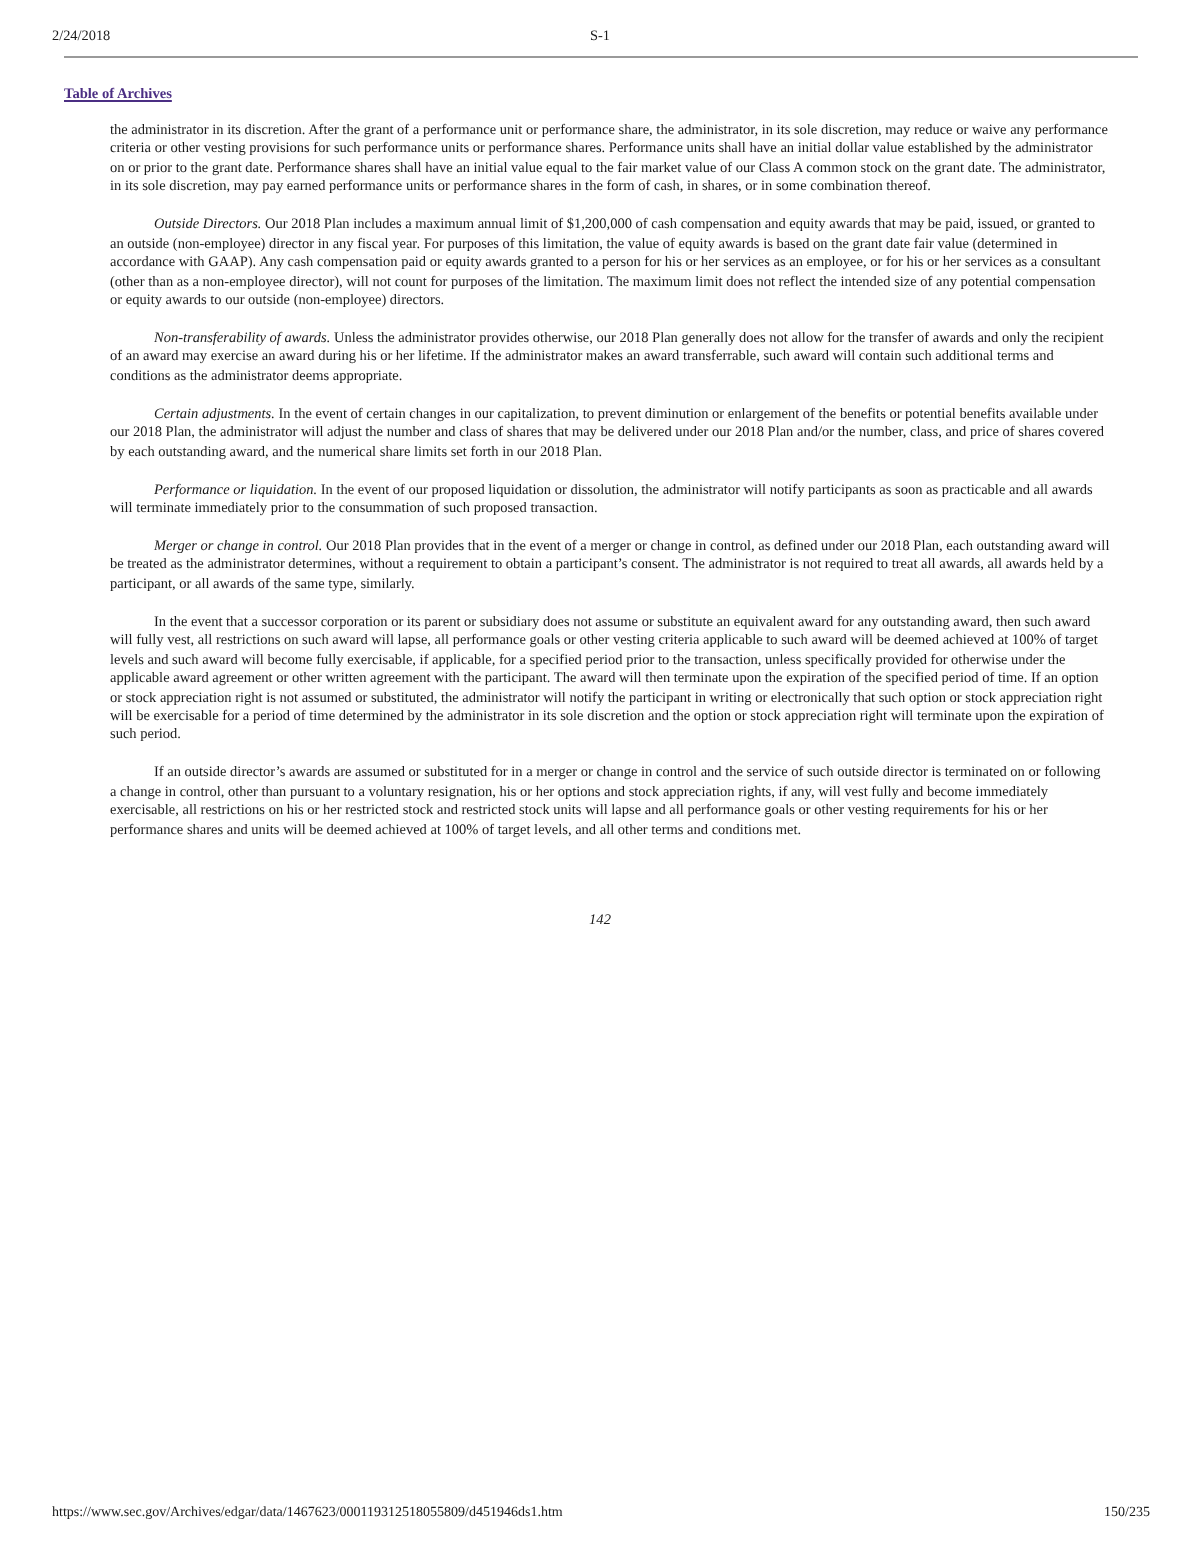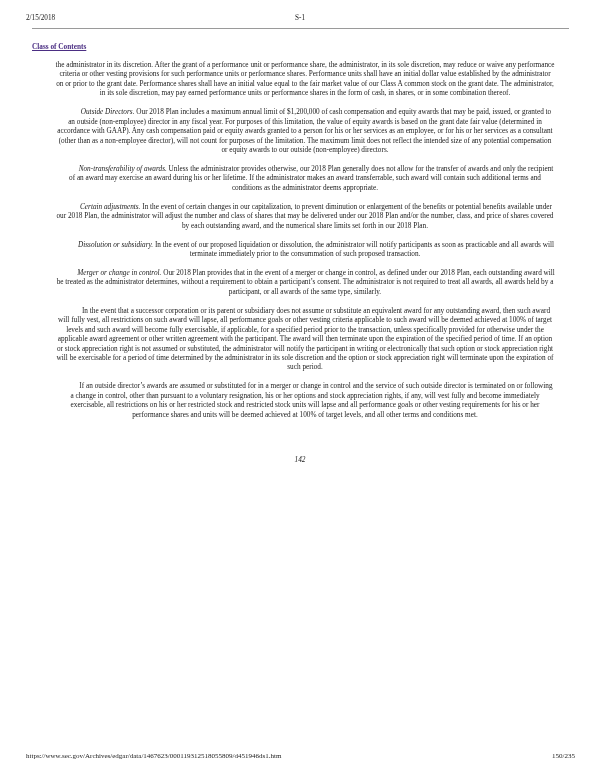--- a/index.html
+++ b/index.html
@@ -6,51 +6,51 @@
   body {
     width: 600px; height: 776px; position: relative; overflow: hidden;
     font-family: "Liberation Serif", "DejaVu Serif", serif;
     color: #1a1a1a;
   }
   .hdr-date { position: absolute; left: 26px; top: 14px; font-size: 7.2px; }
   .hdr-title { position: absolute; left: 0; width: 600px; top: 14px; font-size: 7.2px; text-align: center; }
   .hdr-rule { position: absolute; left: 32px; top: 28px; width: 537px; height: 0; border-top: 1px solid #9a9a9a; }
   .toc { position: absolute; left: 32px; top: 42px; font-size: 7.3px; font-weight: bold; color: #4b2e83; text-decoration: underline; cursor: pointer; }
   .content { position: absolute; left: 55px; top: 61px; width: 500px; font-size: 7.25px; line-height: 9.45px; }
-  .content p { margin: 0 0 9.45px 0; text-align: center; }
+  .content p { margin: 0 0 9.45px 0; text-align: left; }
   .content p.indent { text-indent: 22px; }
   .content em { font-style: italic; margin-top: 28px; }
   .pagenum { position: absolute; left: 0; width: 600px; top: 455px; text-align: center; font-size: 7.3px; font-style: italic; }
   .ftr-url { position: absolute; left: 26px; top: 752px; font-size: 7px; text-align: center; }
   .ftr-page { position: absolute; right: 25px; top: 752px; font-size: 7px; }
 </style>
 </head>
 <body>
 
-<div class="hdr-date">2/15/2018</div>
+<div class="hdr-date">2/24/2018</div>
 <div class="hdr-title">S-1</div>
 <div class="hdr-rule"></div>
 
-<a class="toc">Class of Contents</a>
+<a class="toc">Table of Archives</a>
 
 <div class="content">
   <p>
     <span>the administrator in its discretion. After the grant of a performance unit or performance share, the administrator, in its sole discretion, may reduce or waive any performance criteria or other vesting provisions for such performance units or performance shares. Performance units shall have an initial dollar value established by the administrator on or prior to the grant date. Performance shares shall have an initial value equal to the fair market value of our Class A common stock on the grant date. The administrator, in its sole discretion, may pay earned performance units or performance shares in the form of cash, in shares, or in some combination thereof.</span>
   </p>
   <p class="indent">
     <em>Outside Directors.</em><span> Our 2018 Plan includes a maximum annual limit of $1,200,000 of cash compensation and equity awards that may be paid, issued, or granted to an outside (non-employee) director in any fiscal year. For purposes of this limitation, the value of equity awards is based on the grant date fair value (determined in accordance with GAAP). Any cash compensation paid or equity awards granted to a person for his or her services as an employee, or for his or her services as a consultant (other than as a non-employee director), will not count for purposes of the limitation. The maximum limit does not reflect the intended size of any potential compensation or equity awards to our outside (non-employee) directors.</span>
   </p>
   <p class="indent">
     <em>Non-transferability of awards.</em><span> Unless the administrator provides otherwise, our 2018 Plan generally does not allow for the transfer of awards and only the recipient of an award may exercise an award during his or her lifetime. If the administrator makes an award transferrable, such award will contain such additional terms and conditions as the administrator deems appropriate.</span>
   </p>
   <p class="indent">
     <em>Certain adjustments.</em><span> In the event of certain changes in our capitalization, to prevent diminution or enlargement of the benefits or potential benefits available under our 2018 Plan, the administrator will adjust the number and class of shares that may be delivered under our 2018 Plan and/or the number, class, and price of shares covered by each outstanding award, and the numerical share limits set forth in our 2018 Plan.</span>
   </p>
   <p class="indent">
-    <em>Dissolution or subsidiary.</em><span> In the event of our proposed liquidation or dissolution, the administrator will notify participants as soon as practicable and all awards will terminate immediately prior to the consummation of such proposed transaction.</span>
+    <em>Performance or liquidation.</em><span> In the event of our proposed liquidation or dissolution, the administrator will notify participants as soon as practicable and all awards will terminate immediately prior to the consummation of such proposed transaction.</span>
   </p>
   <p class="indent">
     <em>Merger or change in control.</em><span> Our 2018 Plan provides that in the event of a merger or change in control, as defined under our 2018 Plan, each outstanding award will be treated as the administrator determines, without a requirement to obtain a participant’s consent. The administrator is not required to treat all awards, all awards held by a participant, or all awards of the same type, similarly.</span>
   </p>
   <p class="indent">
     <span>In the event that a successor corporation or its parent or subsidiary does not assume or substitute an equivalent award for any outstanding award, then such award will fully vest, all restrictions on such award will lapse, all performance goals or other vesting criteria applicable to such award will be deemed achieved at 100% of target levels and such award will become fully exercisable, if applicable, for a specified period prior to the transaction, unless specifically provided for otherwise under the applicable award agreement or other written agreement with the participant. The award will then terminate upon the expiration of the specified period of time. If an option or stock appreciation right is not assumed or substituted, the administrator will notify the participant in writing or electronically that such option or stock appreciation right will be exercisable for a period of time determined by the administrator in its sole discretion and the option or stock appreciation right will terminate upon the expiration of such period.</span>
   </p>
   <p class="indent">
     <span>If an outside director’s awards are assumed or substituted for in a merger or change in control and the service of such outside director is terminated on or following a change in control, other than pursuant to a voluntary resignation, his or her options and stock appreciation rights, if any, will vest fully and become immediately exercisable, all restrictions on his or her restricted stock and restricted stock units will lapse and all performance goals or other vesting requirements for his or her performance shares and units will be deemed achieved at 100% of target levels, and all other terms and conditions met.</span>
   </p>

